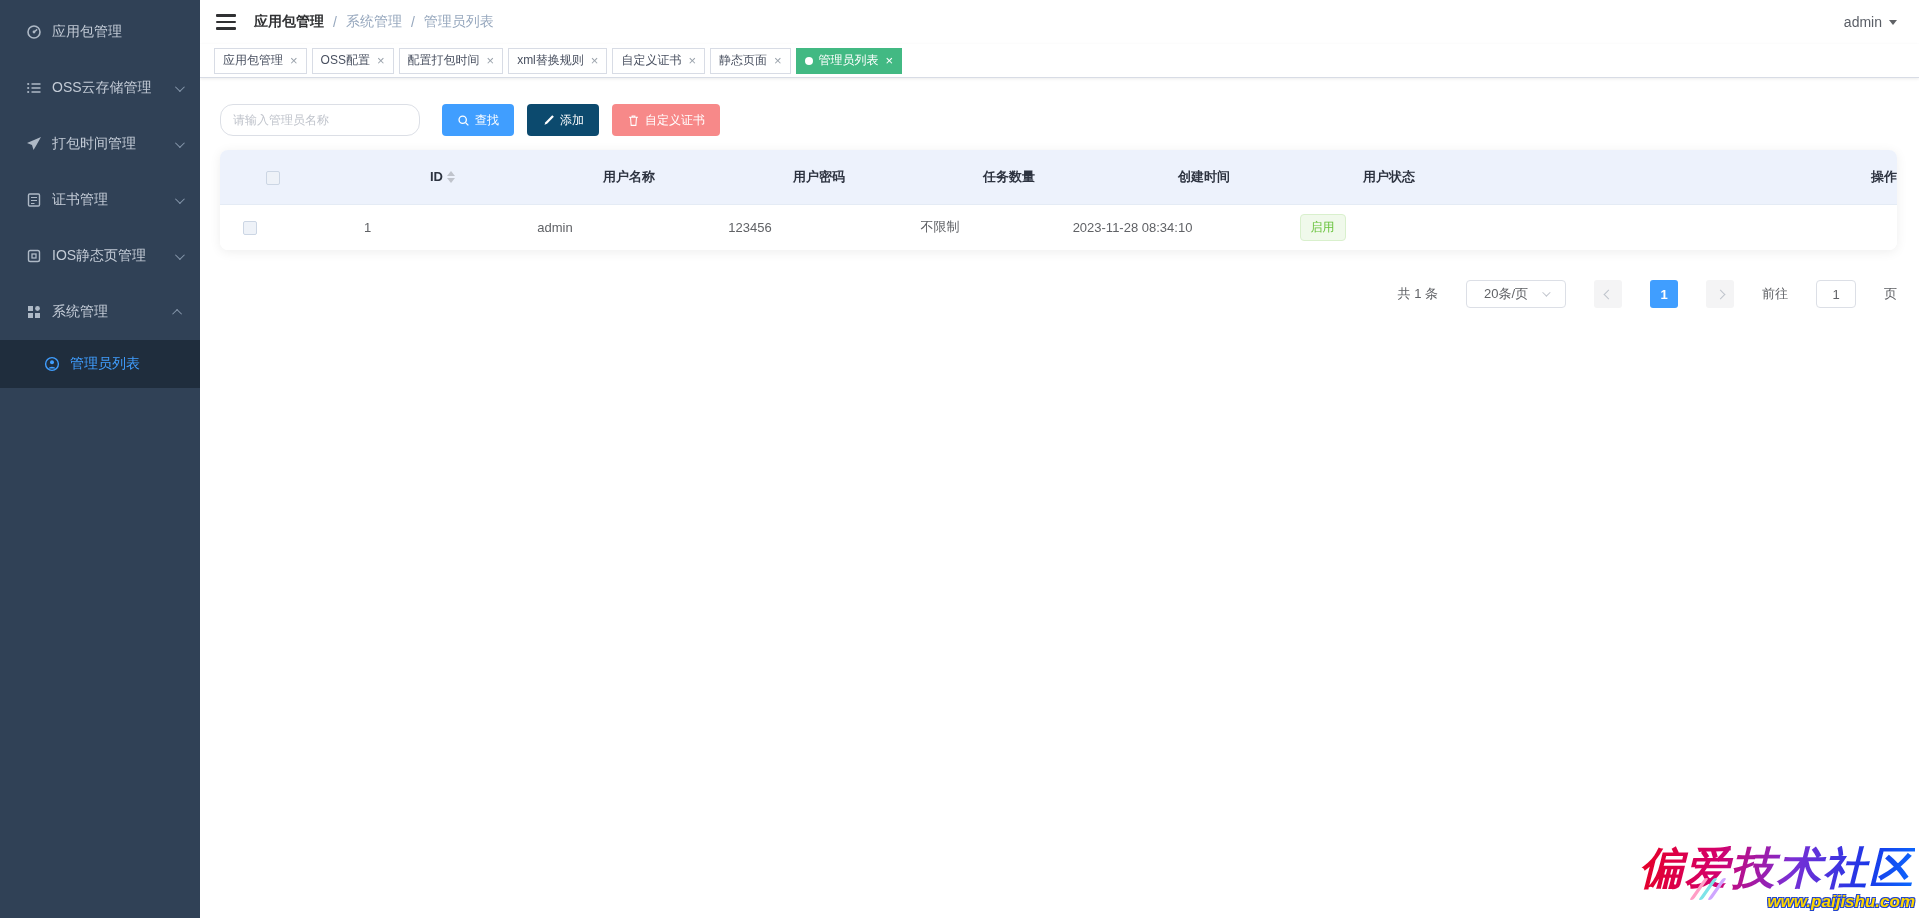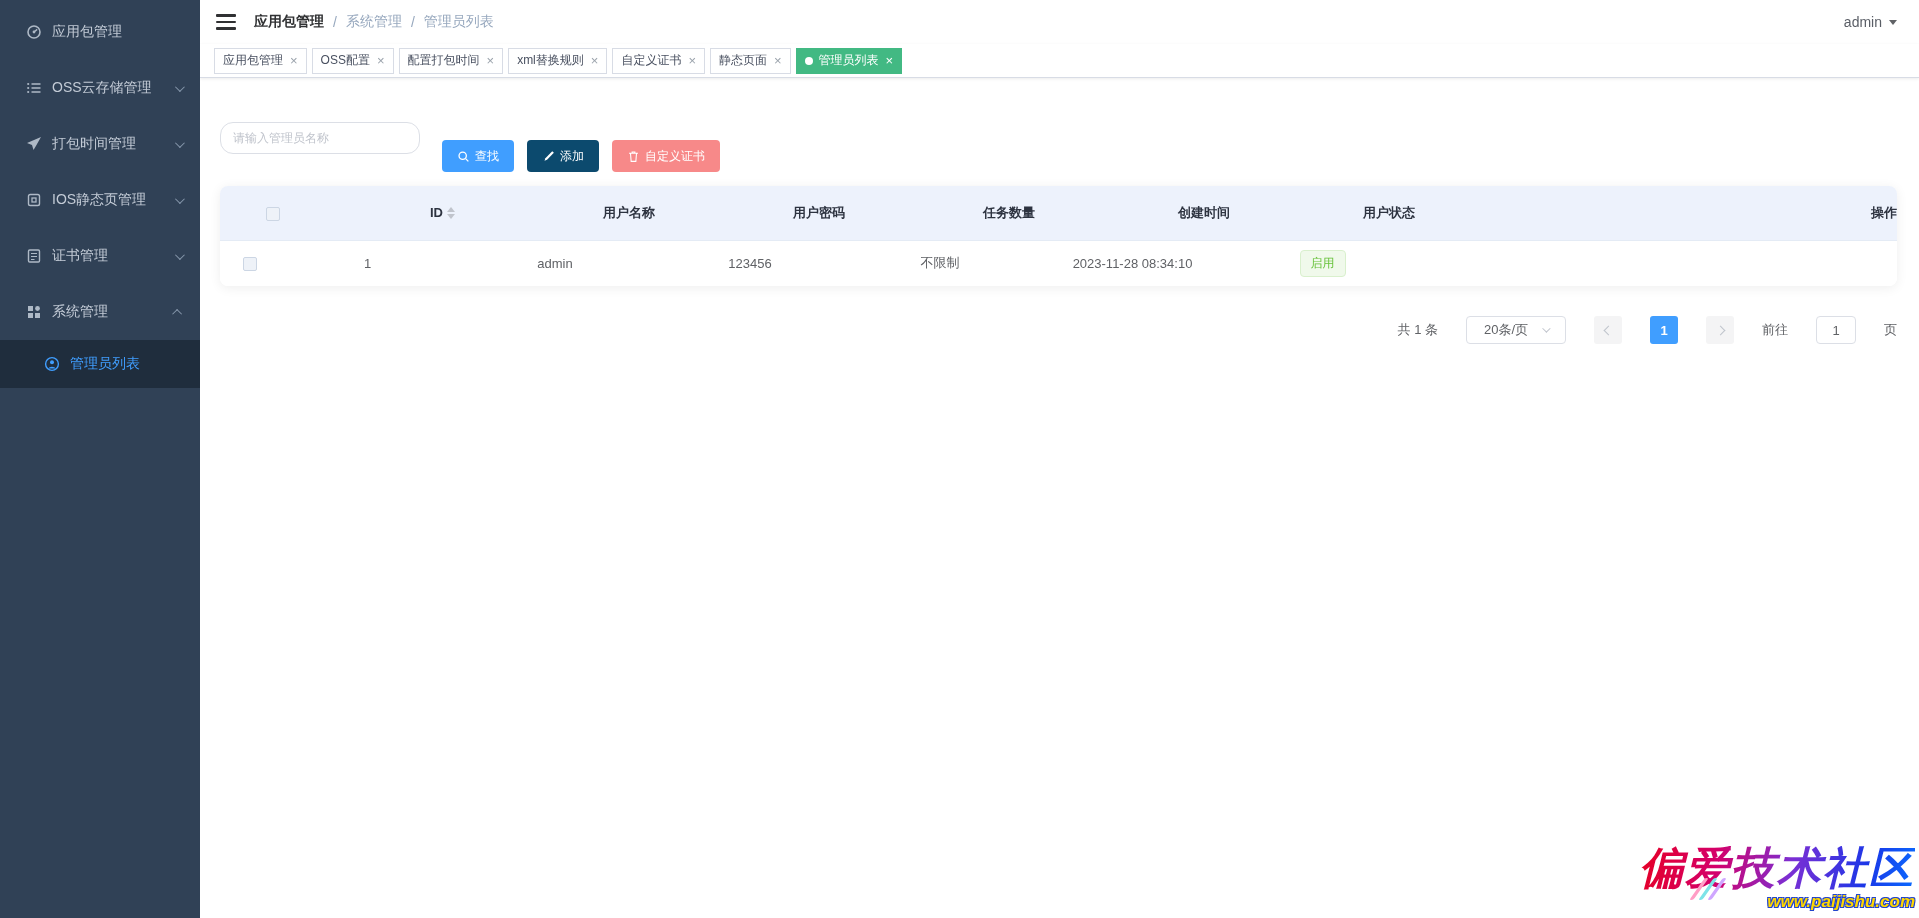--- a/index.html
+++ b/index.html
@@ -45,21 +45,21 @@
 
   .content { padding:26px 22px 0 20px; }
 
   .toolbar { display:flex; align-items:center; }
   .search-input { width:200px; height:32px; border:1px solid #dcdfe6; border-radius:13px;
                   padding:0 12px; font-size:12px; color:#606266; outline:none;
                   font-family:"Liberation Sans","DejaVu Sans",sans-serif; }
   .search-input::placeholder { color:#c0c4cc; }
   .btn { height:32px; border:none; border-radius:4px; color:#fff; font-size:12px;
          display:inline-flex; align-items:center; gap:5px; padding:0 15px; cursor:pointer;
-         font-family:"Liberation Sans","DejaVu Sans",sans-serif;margin-top:36px; }
+         font-family:"Liberation Sans","DejaVu Sans",sans-serif; }
   .btn svg { width:13px; height:13px; }
   .btn-find { background:#409eff; margin-left:22px; }
   .btn-add  { background:#0c4a6e; margin-left:13px;justify-content:flex-end; }
   .btn-del  { background:#f78989; margin-left:13px; cursor:not-allowed; }
 
   .table-card { margin-top:14px; border-radius:8px; overflow:hidden; box-shadow:0 2px 12px rgba(0,0,0,.07); }
   table { width:100%; border-collapse:collapse; table-layout:fixed; }
   thead tr { background:#edf2fc; height:54px; }
   th { font-size:13px; color:#2d3340; font-weight:700; text-align:right; border-bottom:1px solid #e4ebf5; }
   tbody tr { height:46px; background:#fff; }
@@ -142,36 +142,36 @@
         </svg>
     </span>
     <span class="mi-label">打包时间管理</span>
     <span class="chev down"></span>
   </div>
 
 
   <div class="menu-item">
     <span class="mi-icon">
       <svg viewBox="0 0 16 16">
+          <rect x="2.5" y="2" width="11" height="12" rx="1.2" fill="none" stroke="currentColor" stroke-width="1.4"></rect>
+          <path d="M5 5.5h6M5 8.5h6M5 11.5h3.5" stroke="currentColor" stroke-width="1.2" fill="none"></path>
+        </svg>
+    </span>
+    <span class="mi-label">证书管理</span>
+    <span class="chev down"></span>
+  </div>
+
+  <div class="menu-item">
+    <span class="mi-icon">
+      <svg viewBox="0 0 16 16">
           <rect x="2.5" y="2.5" width="11" height="11" rx="1.8" fill="none" stroke="currentColor" stroke-width="1.4"></rect>
           <rect x="6" y="6" width="4" height="4" fill="none" stroke="currentColor" stroke-width="1.3"></rect>
         </svg>
     </span>
     <span class="mi-label">IOS静态页管理</span>
-    <span class="chev down"></span>
-  </div>
-
-  <div class="menu-item">
-    <span class="mi-icon">
-      <svg viewBox="0 0 16 16">
-          <rect x="2.5" y="2" width="11" height="12" rx="1.2" fill="none" stroke="currentColor" stroke-width="1.4"></rect>
-          <path d="M5 5.5h6M5 8.5h6M5 11.5h3.5" stroke="currentColor" stroke-width="1.2" fill="none"></path>
-        </svg>
-    </span>
-    <span class="mi-label">证书管理</span>
     <span class="chev down"></span>
   </div>
 
   <div class="menu-item">
     <span class="mi-icon">
       <svg viewBox="0 0 16 16">
           <rect x="2" y="2" width="5" height="5" fill="currentColor"></rect>
           <circle cx="11.5" cy="4.5" r="2.4" fill="currentColor"></circle>
           <rect x="2" y="9" width="5" height="5" fill="currentColor"></rect>
           <rect x="9" y="9" width="5" height="5" fill="currentColor"></rect>

